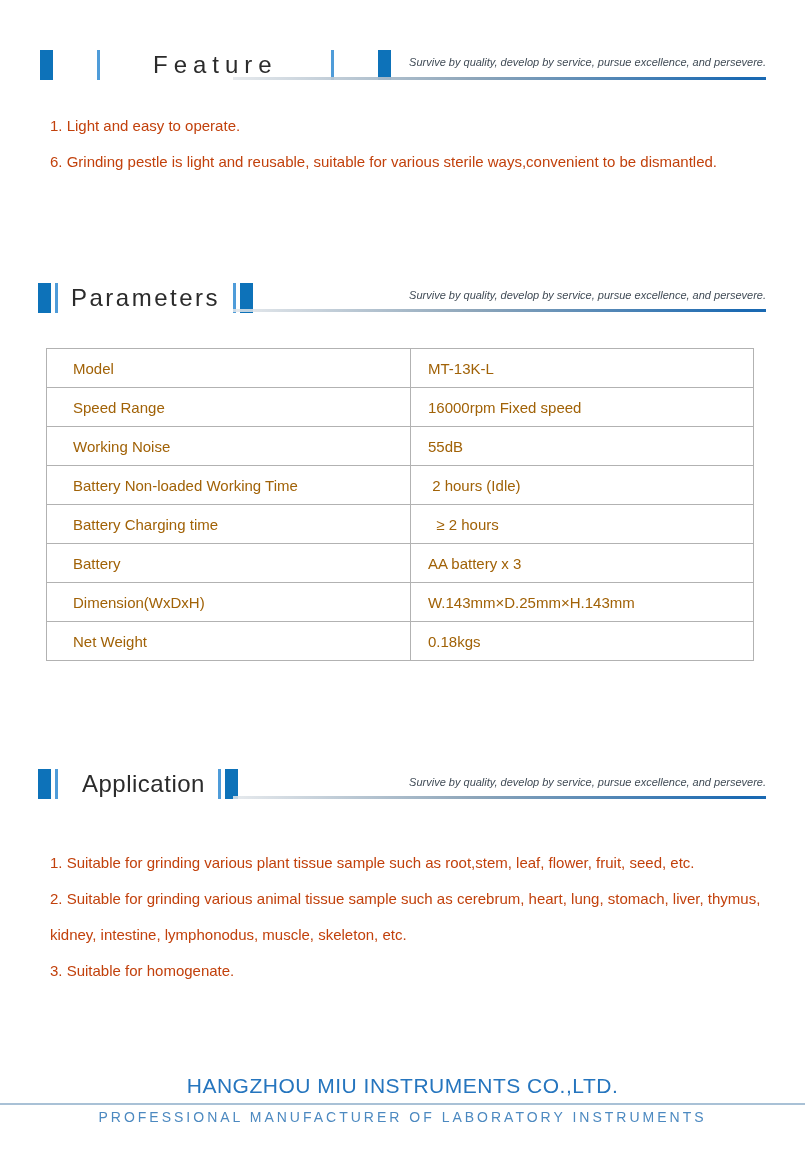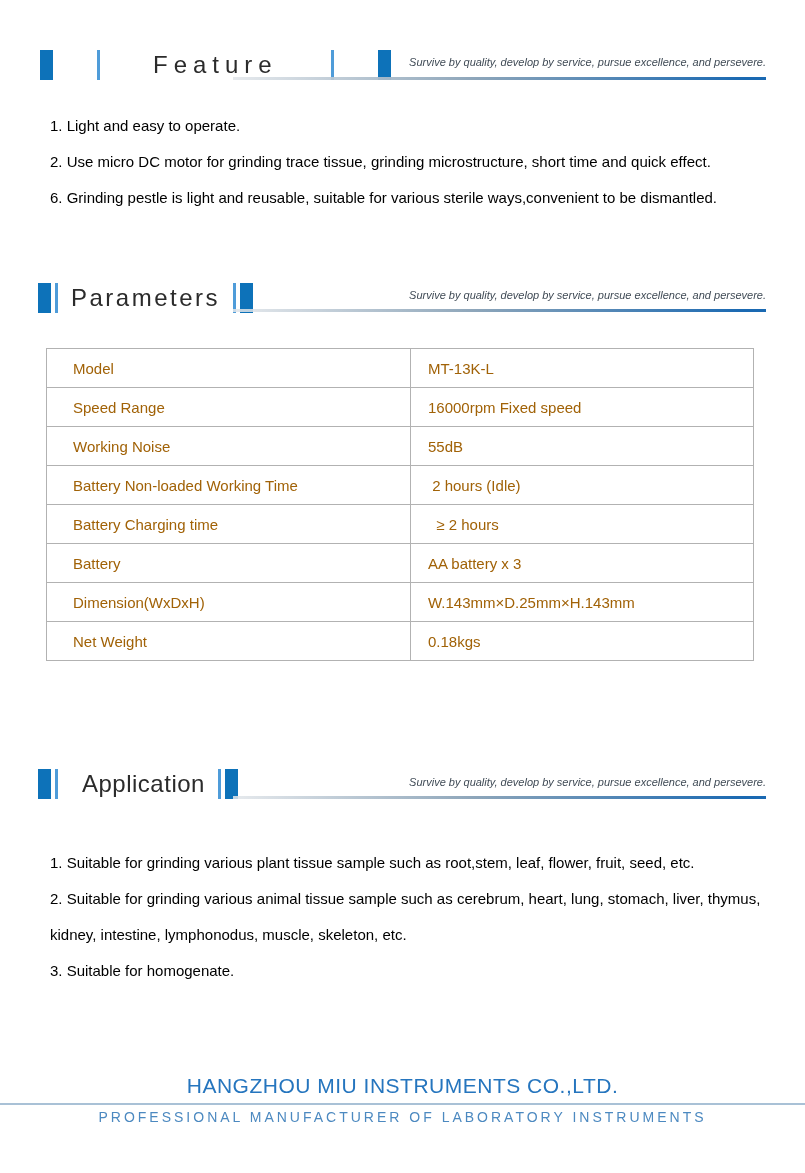--- a/index.html
+++ b/index.html
@@ -47,21 +47,21 @@
     height: 3px;
     background: linear-gradient(90deg, rgba(226,230,234,0.85), #8ea6ba 45%, #1a69b2 96%);
   }
 
   
   .num-list {
     position: absolute;
     left: 50px;
     width: 714px;
     font-size: 15px;
-    color: #000000;
+    color: #c2410c;
   }
   .num-list p { margin: 0; }
   #feature-list { top: 117px; }
   #feature-list p { line-height: 18px; margin-bottom: 18px; }
   #application-list { top: 845px; }
   #application-list p { line-height: 36px; }
 
   
   .param-table {
     position: absolute;
@@ -113,21 +113,20 @@
   <span class="bar-thin gap4"></span>
   <h2 class="section-title ls-feature">Feature</h2>
   <span class="bar-thin"></span>
   <span class="bar-thick gap4"></span>
 </div>
 <div class="tagline" style="top:56px;">Survive by quality, develop by service, pursue excellence, and persevere.</div>
 <div class="rule" style="top:77px;"></div>
 
 <div id="feature-list" class="num-list">
   <p>1. Light and easy to operate.</p>
-  <p>2. Use micro DC motor for grinding trace tissue, grinding microstructure, short time and quick effect.</p>
   <p>6. Grinding pestle is light and reusable, suitable for various sterile ways,convenient to be dismantled.</p>
 </div>
 
 <div class="section-header" style="left:38px; top:282px;">
   <span class="bar-thick"></span>
   <span class="bar-thin gap4"></span>
   <h2 class="section-title ls-params">Parameters</h2>
   <span class="bar-thin"></span>
   <span class="bar-thick gap4"></span>
 </div>

